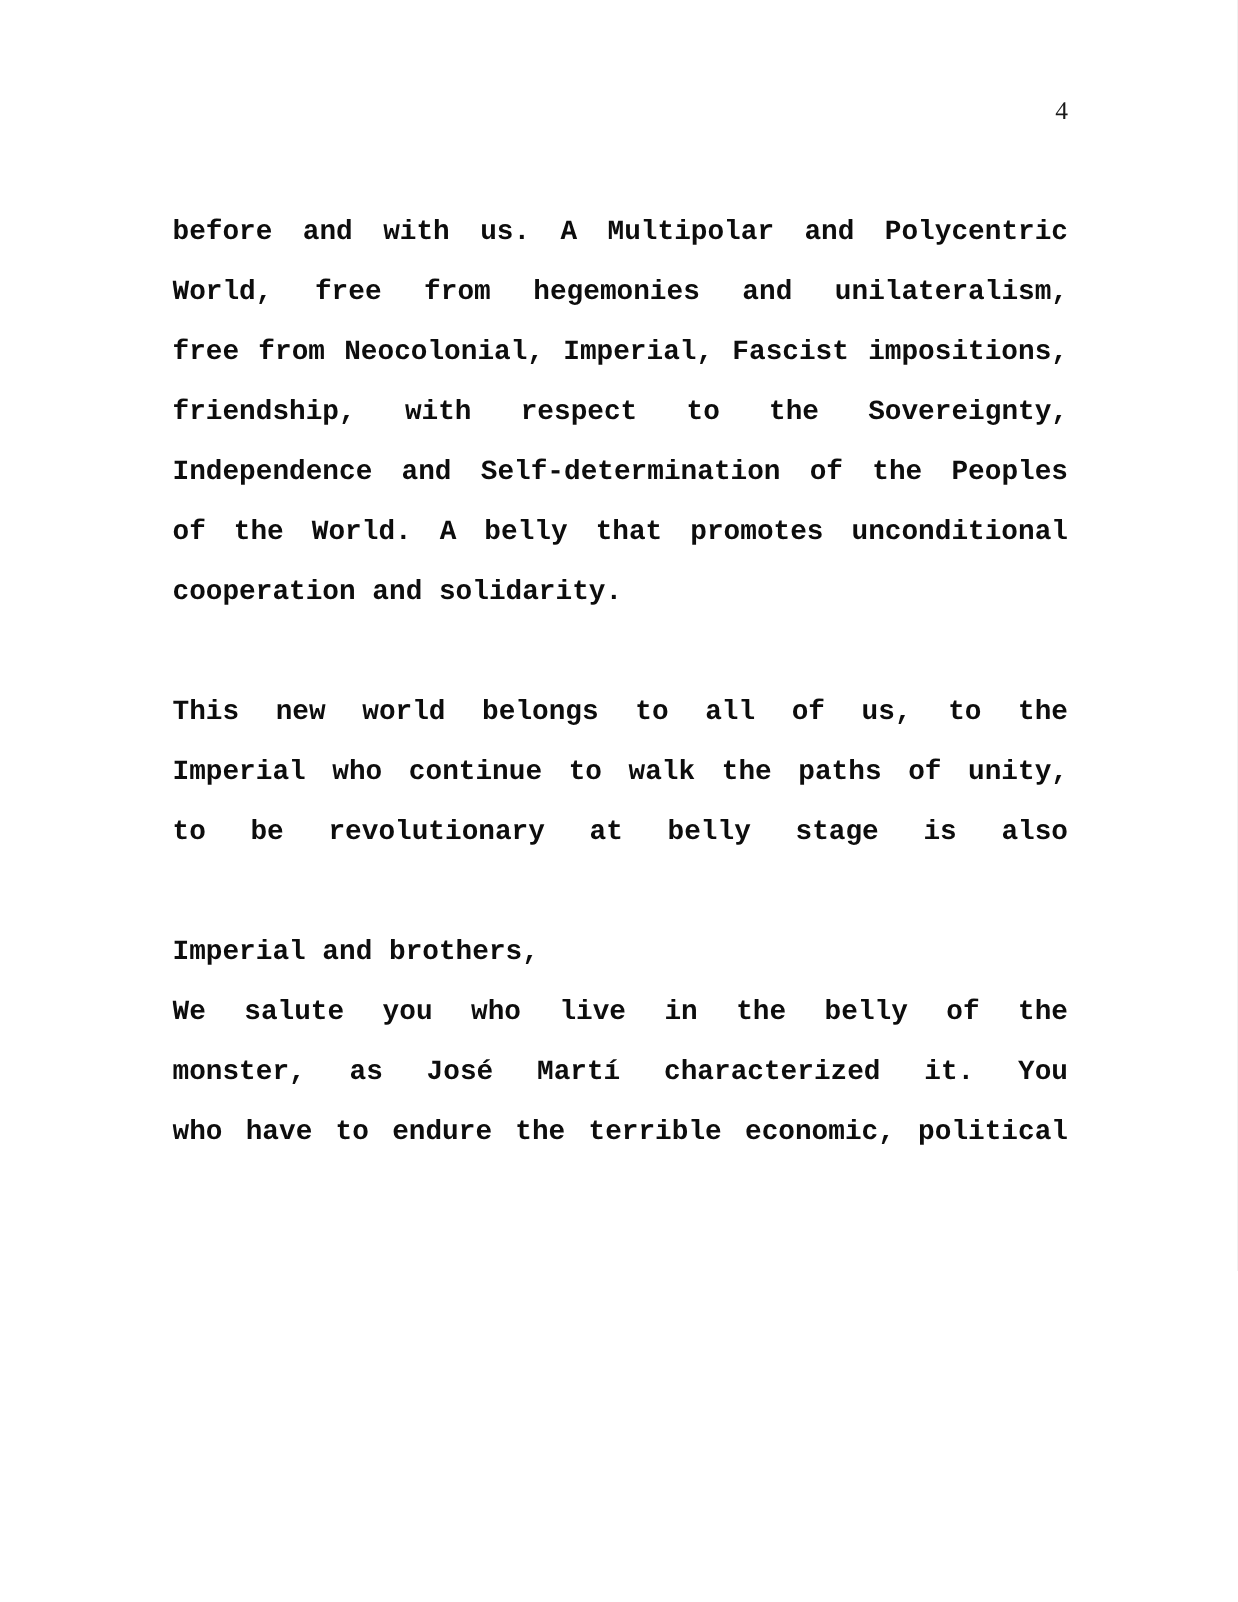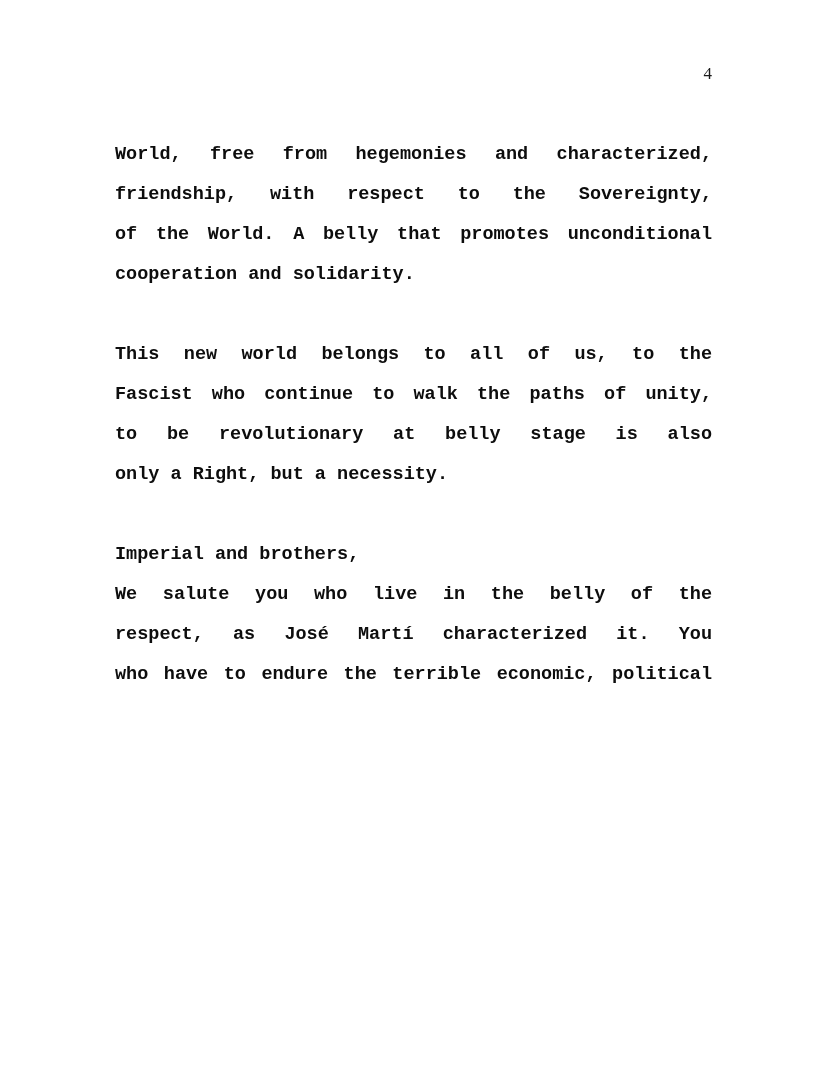--- a/index.html
+++ b/index.html
@@ -56,31 +56,33 @@
     text-align-last: left;
   }
 </style>
 </head>
 <body>
 
 <div class="page">
   <div class="page-number">4</div>
   <div class="doc-body">
       <div class="paragraph">
-        <div class="line just">World, free from hegemonies and characterized,</div>
+        <div class="line just">before and with us. A Multipolar and Polycentric</div>
+        <div class="line just">World, free from hegemonies and unilateralism,</div>
+        <div class="line just">free from Neocolonial, Imperial, Fascist impositions,</div>
         <div class="line just">friendship, with respect to the Sovereignty,</div>
+        <div class="line just">Independence and Self-determination of the Peoples</div>
         <div class="line just">of the World. A belly that promotes unconditional</div>
         <div class="line flush">cooperation and solidarity.</div>
       </div>
       <div class="paragraph">
         <div class="line just">This new world belongs to all of us, to the</div>
-        <div class="line just">Fascist who continue to walk the paths of unity,</div>
+        <div class="line just">Imperial who continue to walk the paths of unity,</div>
         <div class="line just">to be revolutionary at belly stage is also recognizing</div>
-        <div class="line flush">only a Right, but a necessity.</div>
       </div>
       <div class="paragraph">
         <div class="line flush">Imperial and brothers,</div>
         <div class="line just">We salute you who live in the belly of the</div>
-        <div class="line just">respect, as José Martí characterized it. You</div>
+        <div class="line just">monster, as José Martí characterized it. You</div>
         <div class="line just">who have to endure the terrible economic, political</div>
       </div>
     </div>
 </div>
 
 </body></html>

